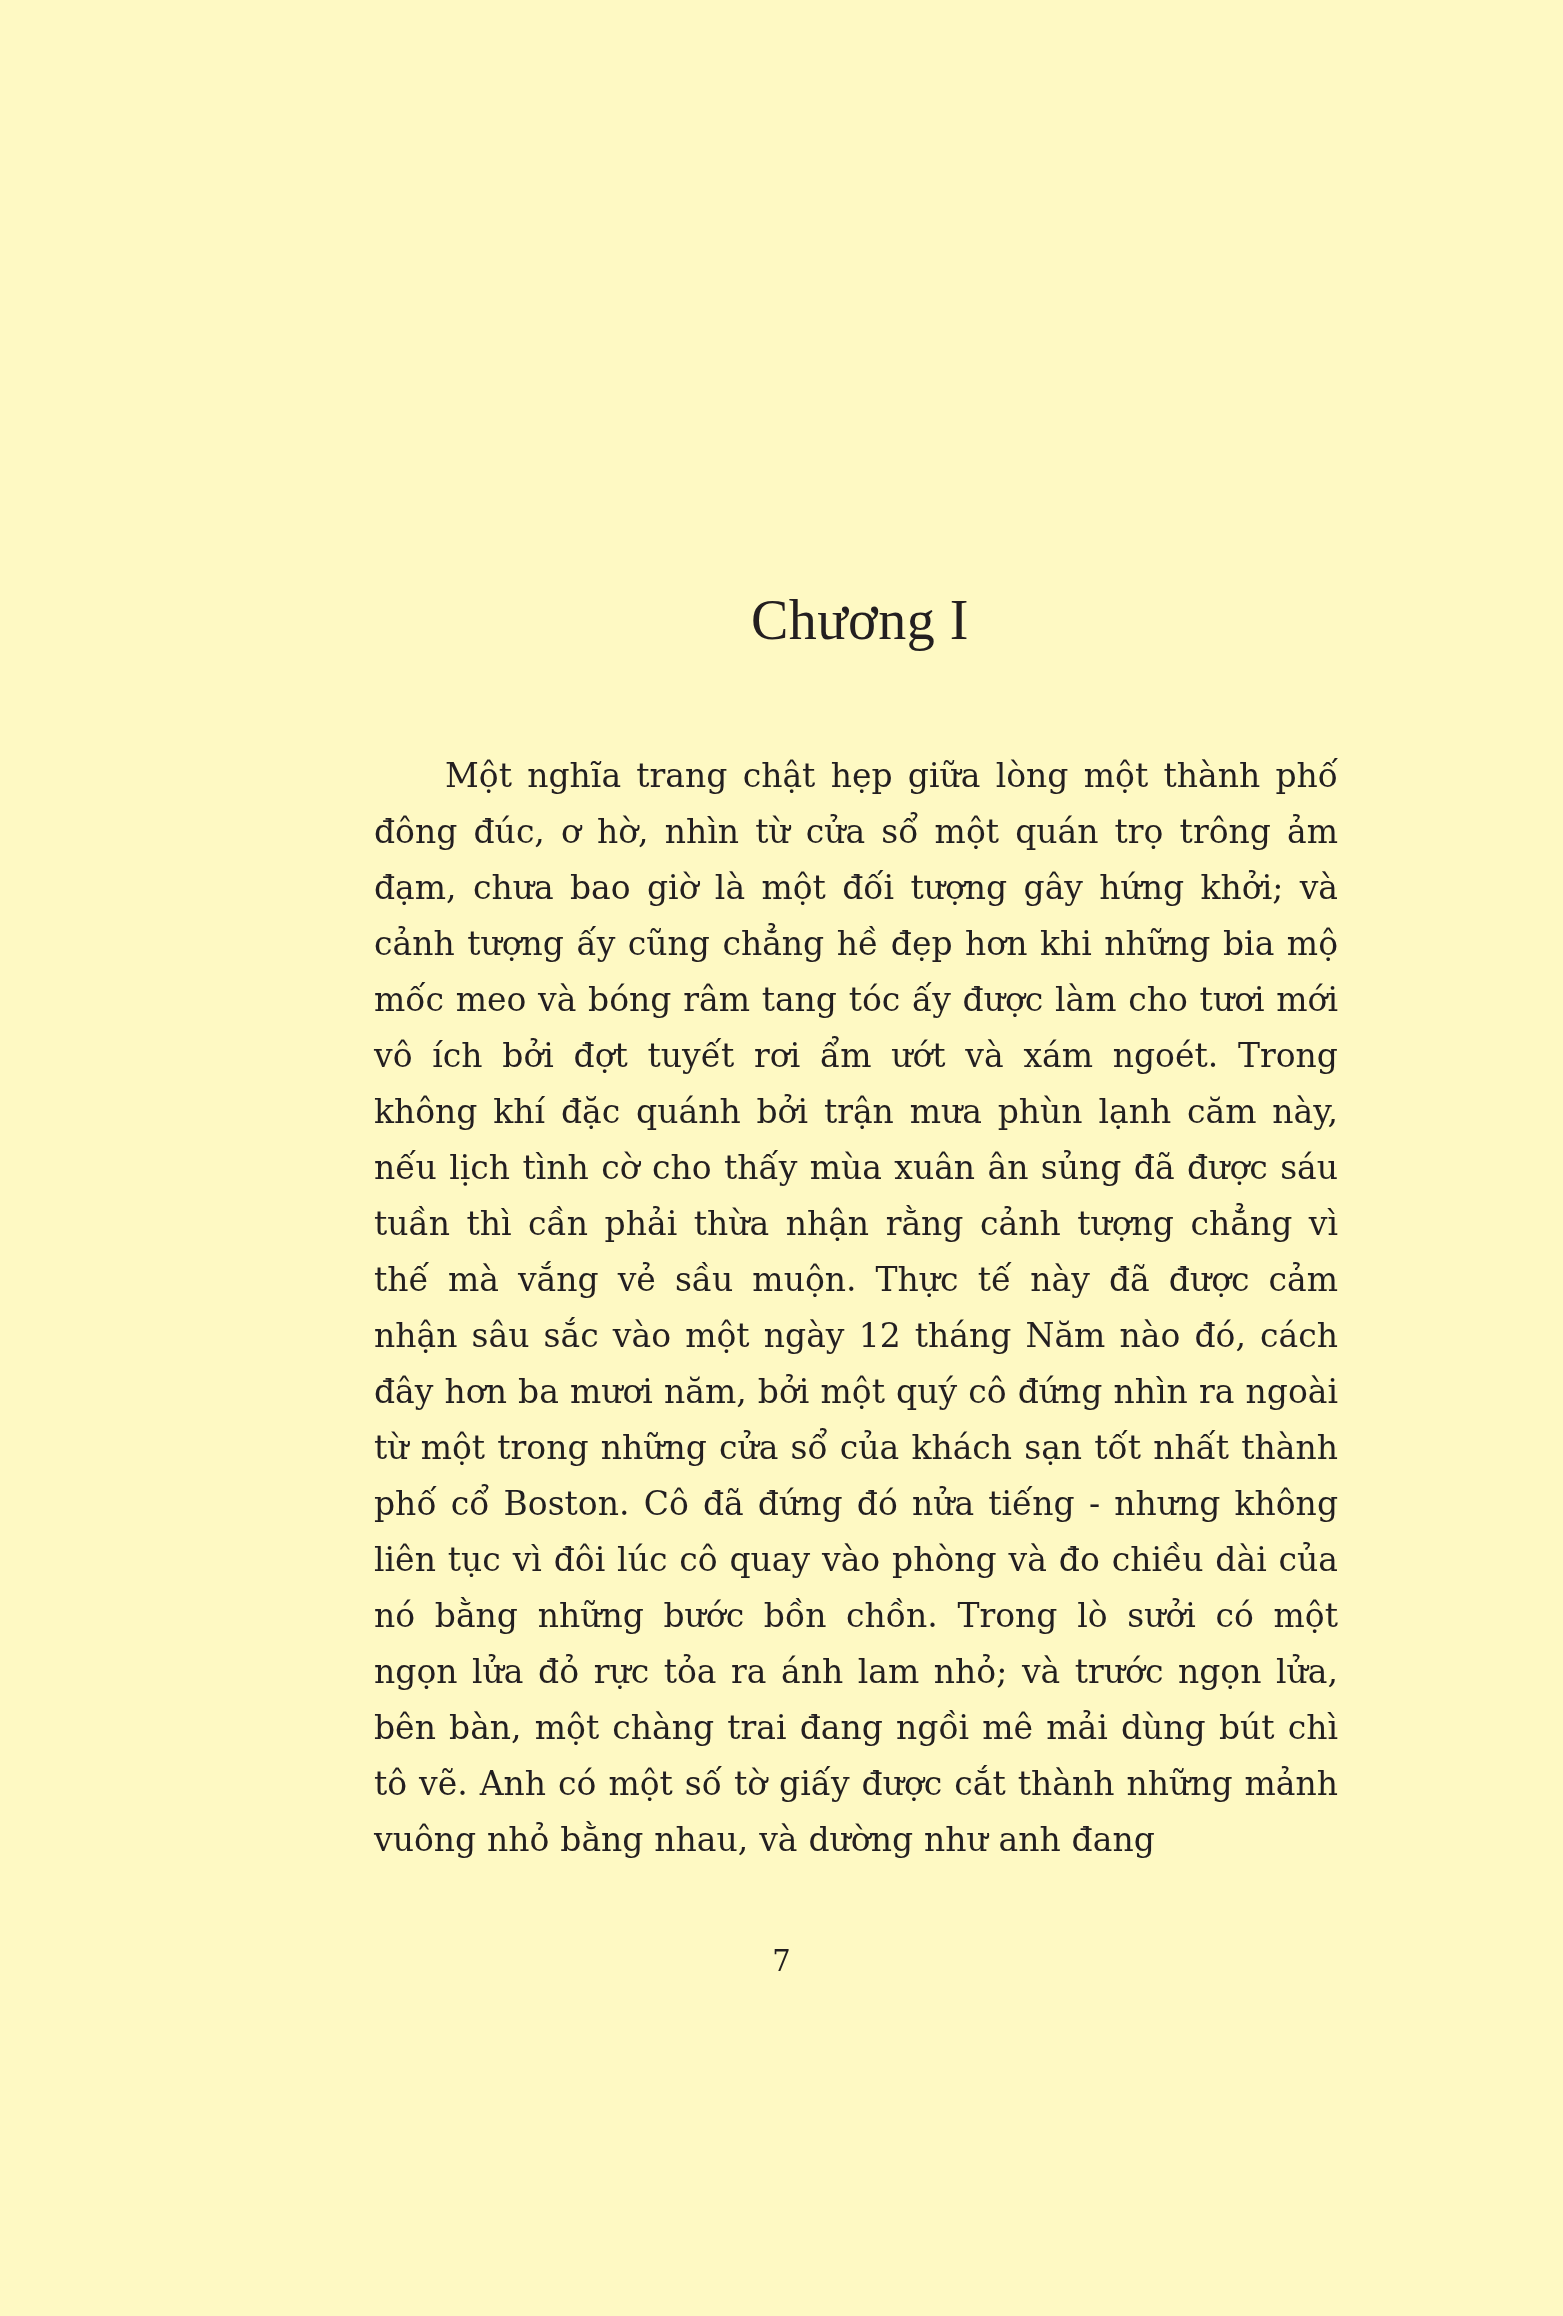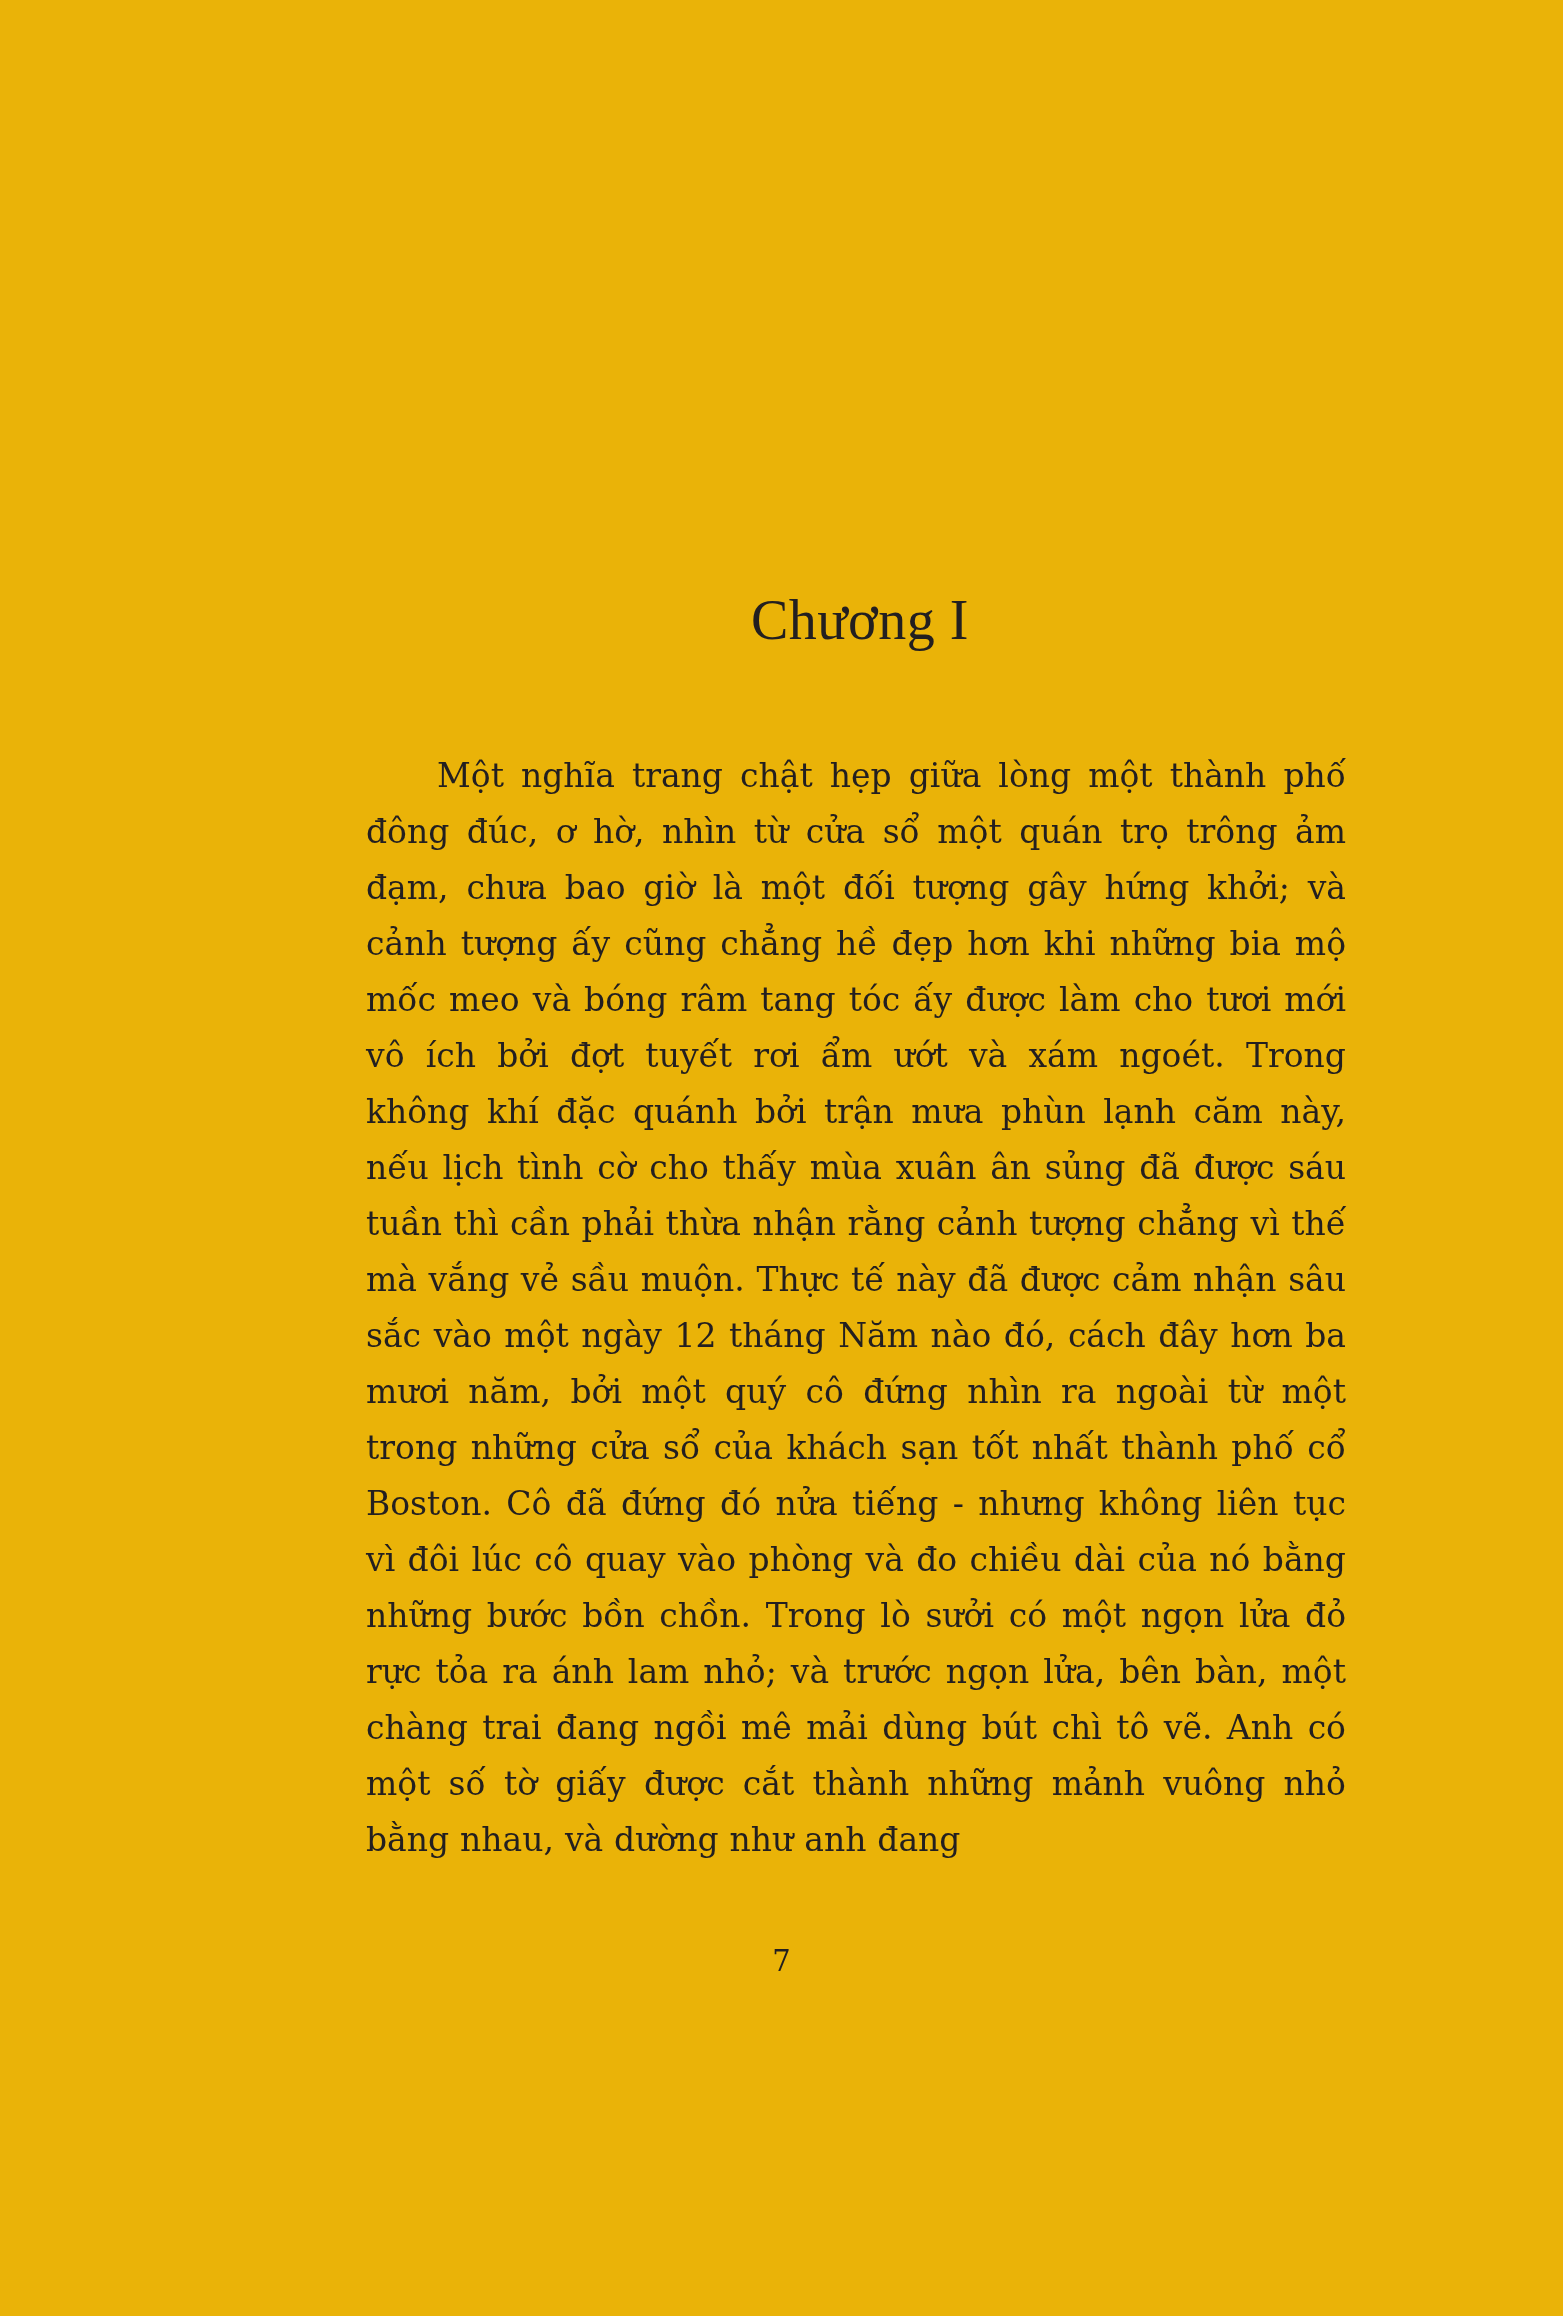--- a/index.html
+++ b/index.html
@@ -16,21 +16,21 @@
     color: #231f20;
     overflow: hidden;
   }
 
   .page {
     position: absolute;
     left: 0;
     top: 0;
     width: 1563px;
     height: 2316px;
-    background: #eab308;
+    background: #fef9c3;
   }
 
   .text-block {
     position: absolute;
     left: 366px;
     top: 588px;
     width: 980px;
   }
 
   .chapter-title {
@@ -44,21 +44,21 @@
     padding-left: 7.8px;
   }
 
   .body-paragraph {
     font-family: "DejaVu Serif", "Liberation Serif", serif;
     font-size: 33px;
     line-height: 56px;
     color: #231f20;
     text-align: justify;
     text-justify: inter-word;
-    margin: 0;
+    margin: 8px;
     text-indent: 71px;
     hyphens: none;
     word-spacing: 0.4px;
   }
 
   .page-number {
     position: absolute;
     left: 0;
     top: 1944px;
     width: 1563px;

